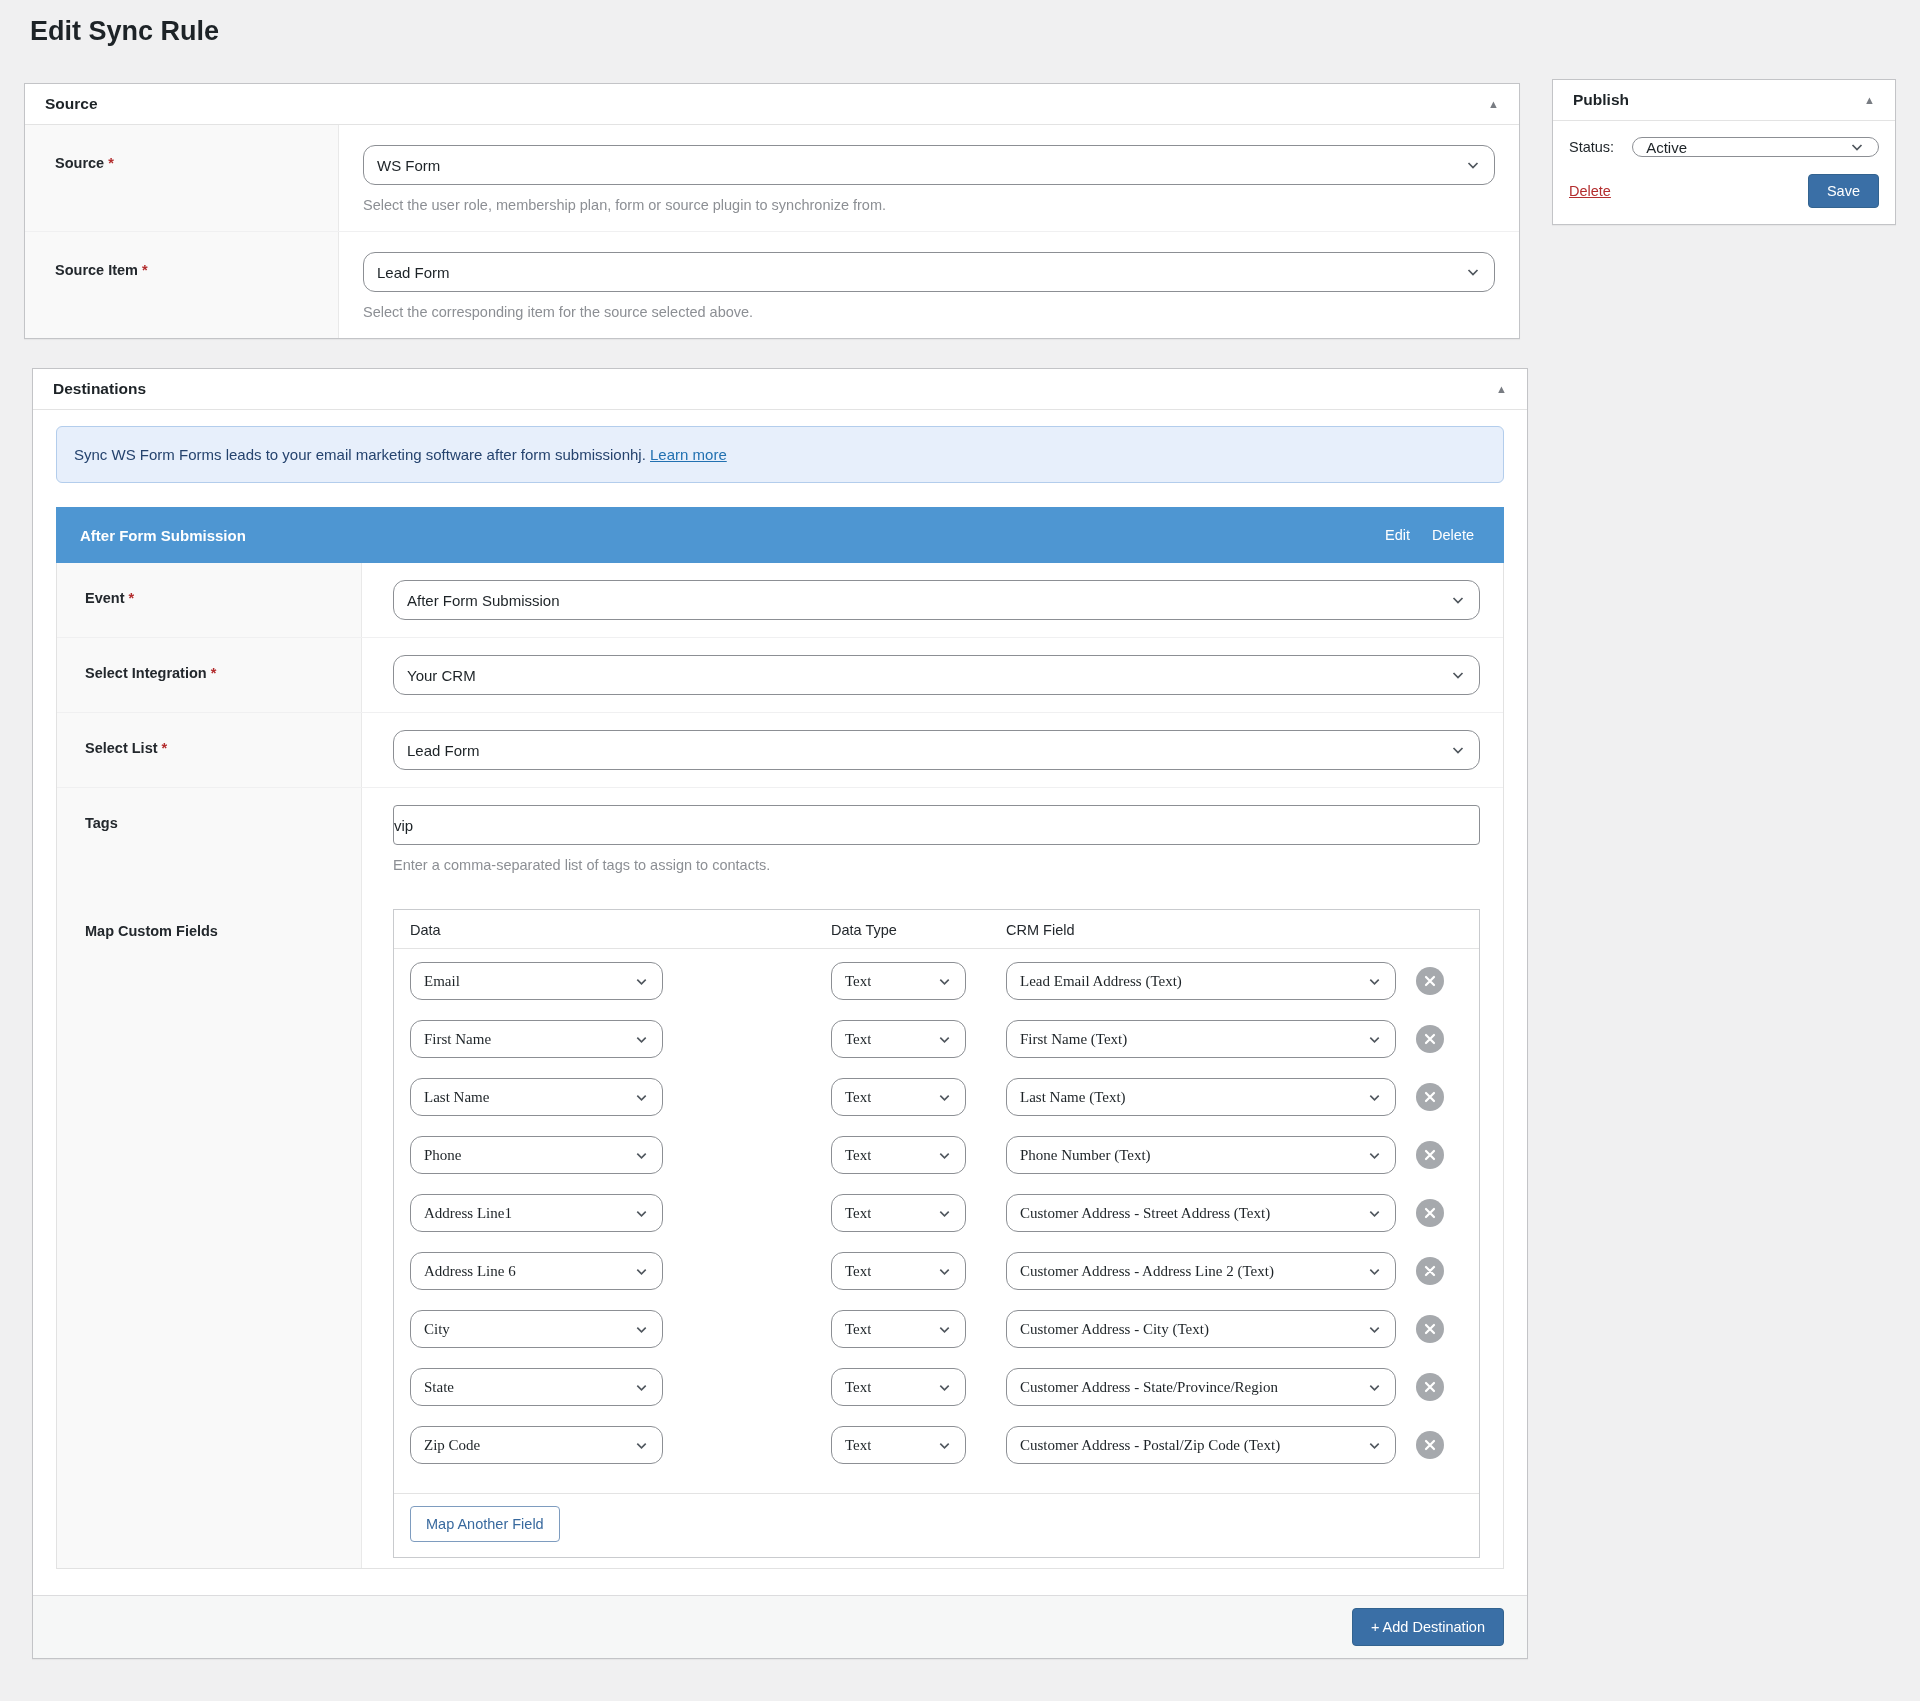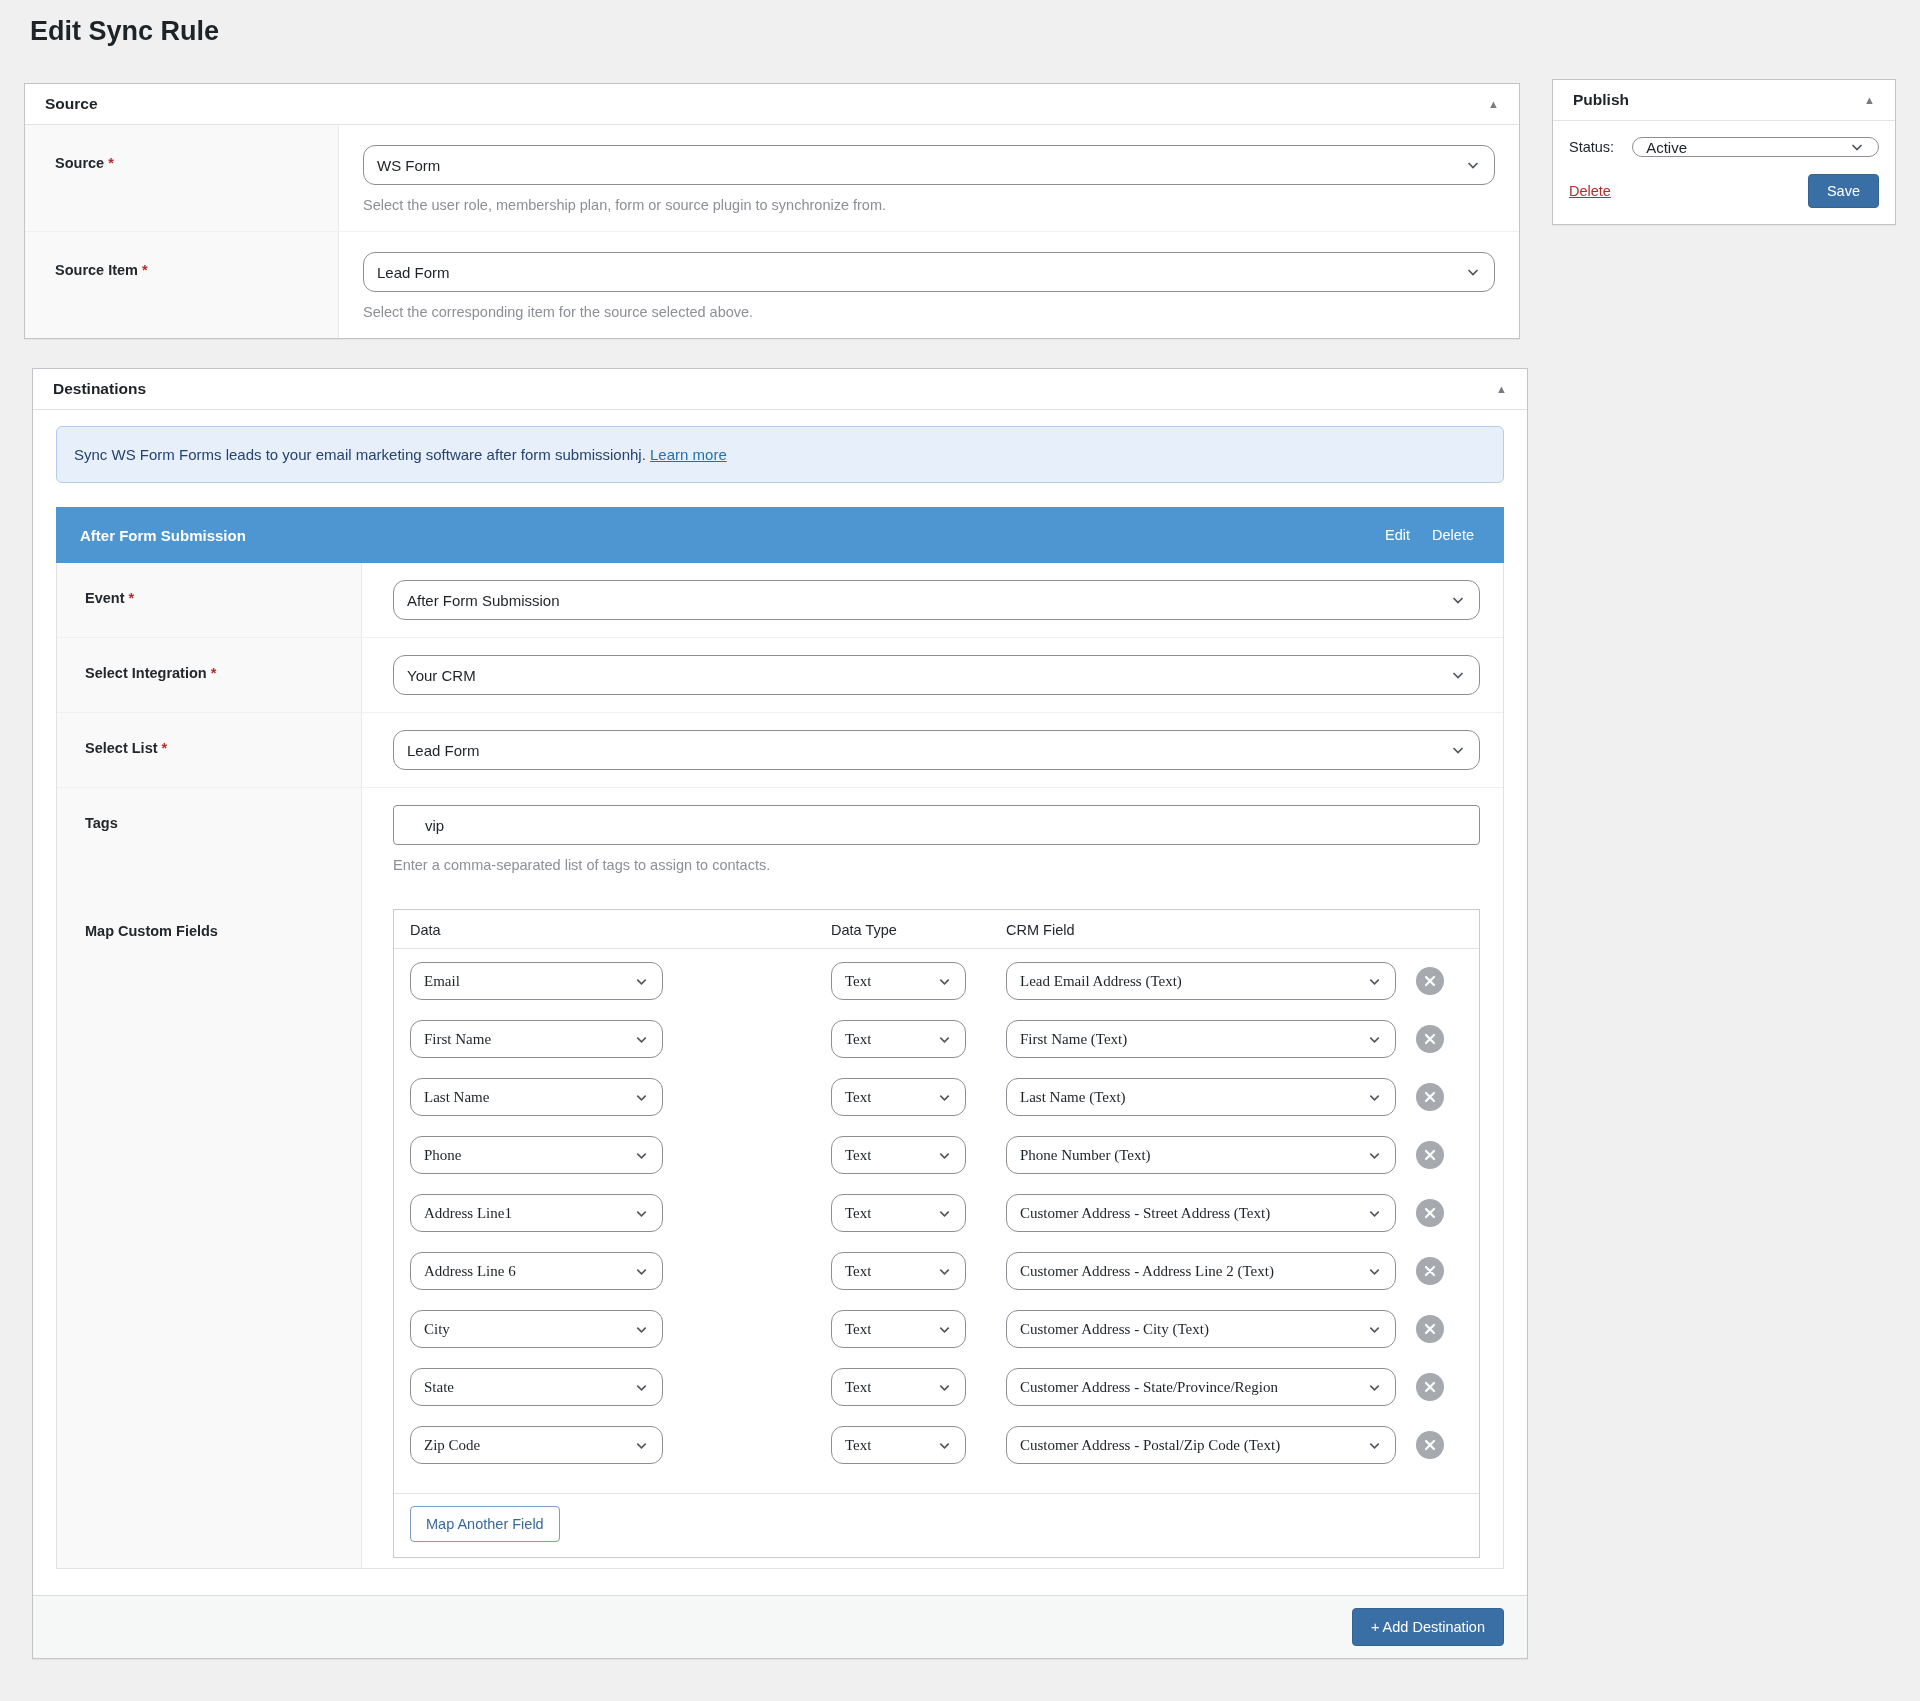--- a/index.html
+++ b/index.html
@@ -41,21 +41,21 @@
   .select {
     height:40px; border:1px solid #8c8f94; border-radius:12px; background:#fff;
     display:flex; align-items:center; justify-content:space-between;
     padding:0 13px; font-size:15px; color:#1d2327; cursor:pointer;
     white-space:nowrap; overflow:hidden;
   }
   .select .sel-value { overflow:hidden; text-overflow:clip; }
   .select svg { flex:0 0 auto; margin-left:8px; }
   .text-input {
     height:40px; width:100%; border:1px solid #8c8f94; border-radius:4px;
-    padding:0 31px; font-size:15px; color:#1d2327; background:#fff;
+    padding:0 0; font-size:15px; color:#1d2327; background:#fff;
     font-family:"Liberation Sans", sans-serif;
   }
   .help { margin-top:12px; color:#8c8f94; font-size:14.5px; }
 
   
   .source-panel { left:24px; top:83px; width:1496px; }
   .source-panel .row-label { width:314px; }
 
   
   .publish-panel { left:1552px; top:79px; width:344px; }

